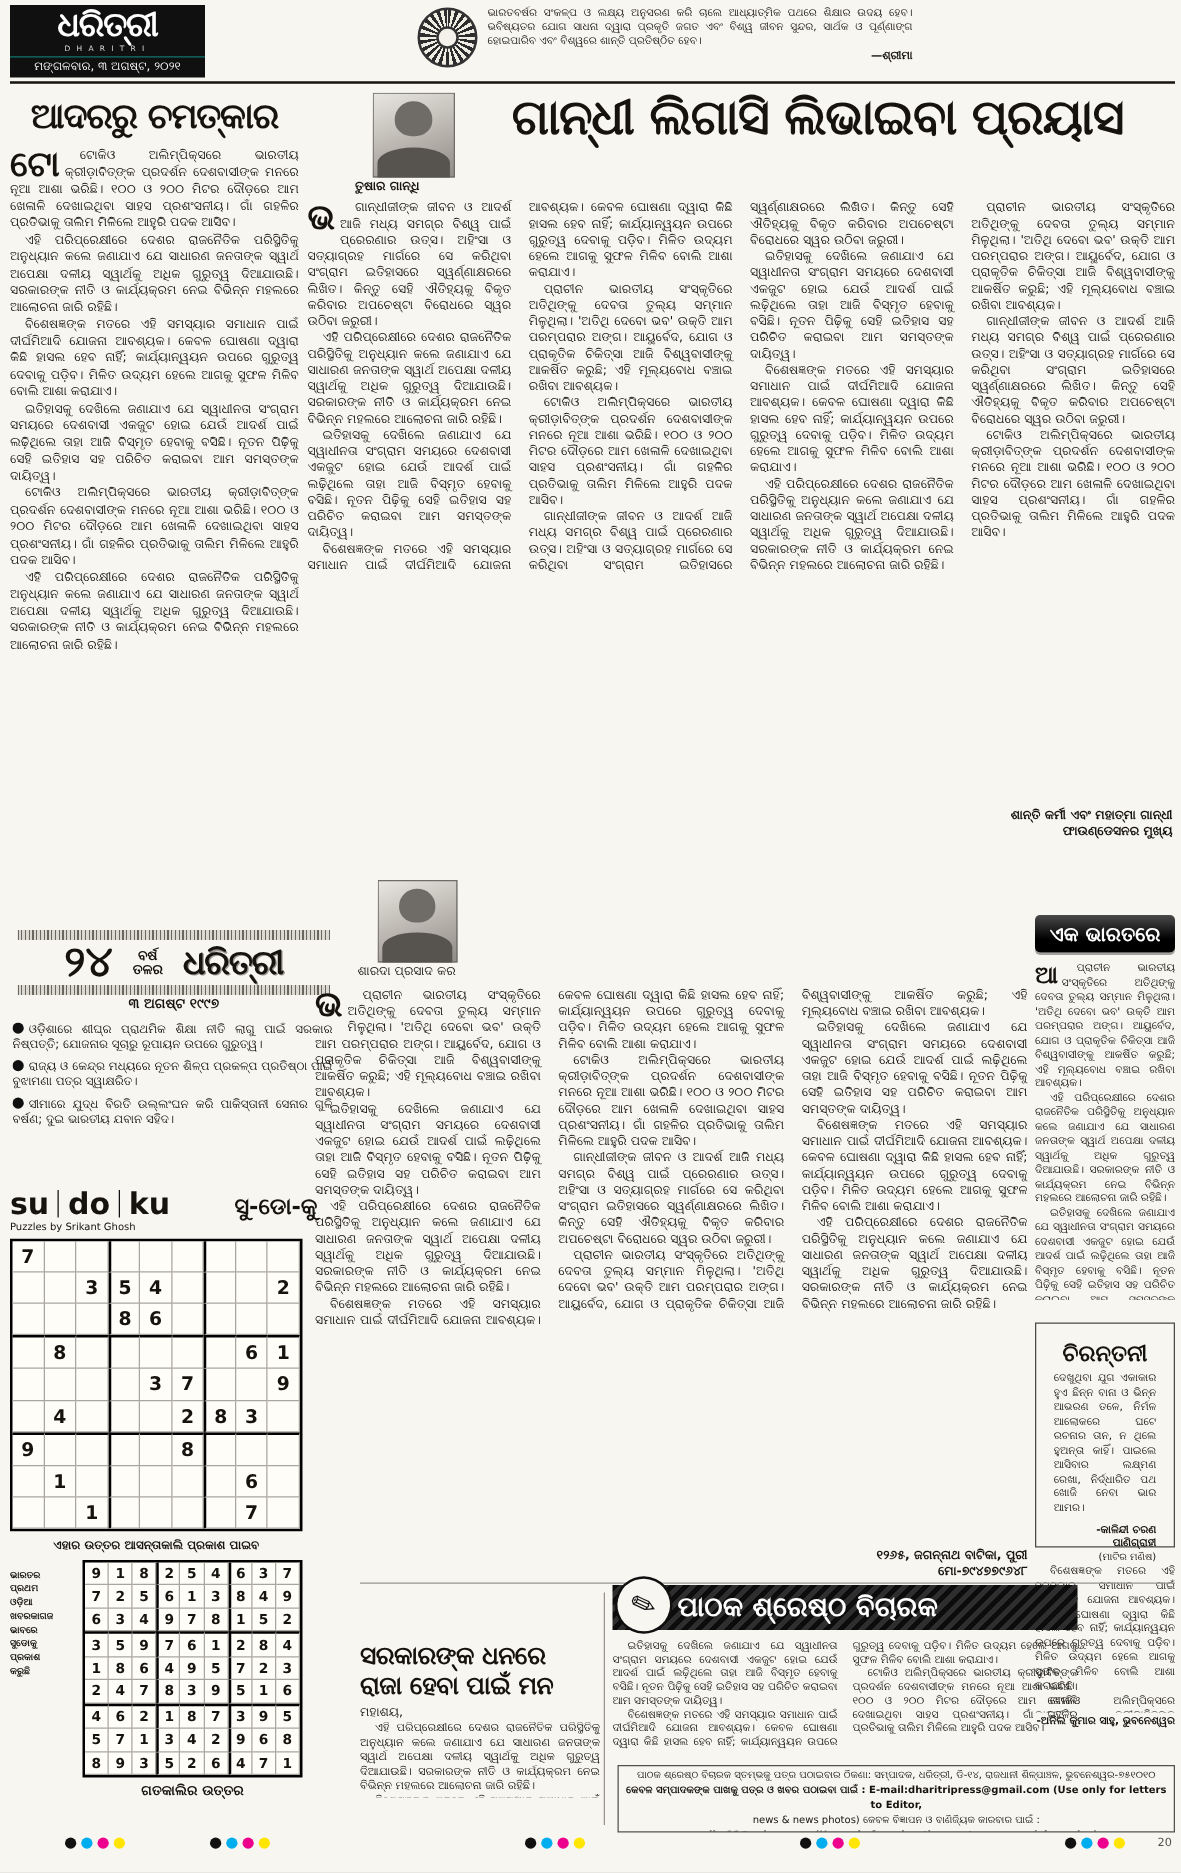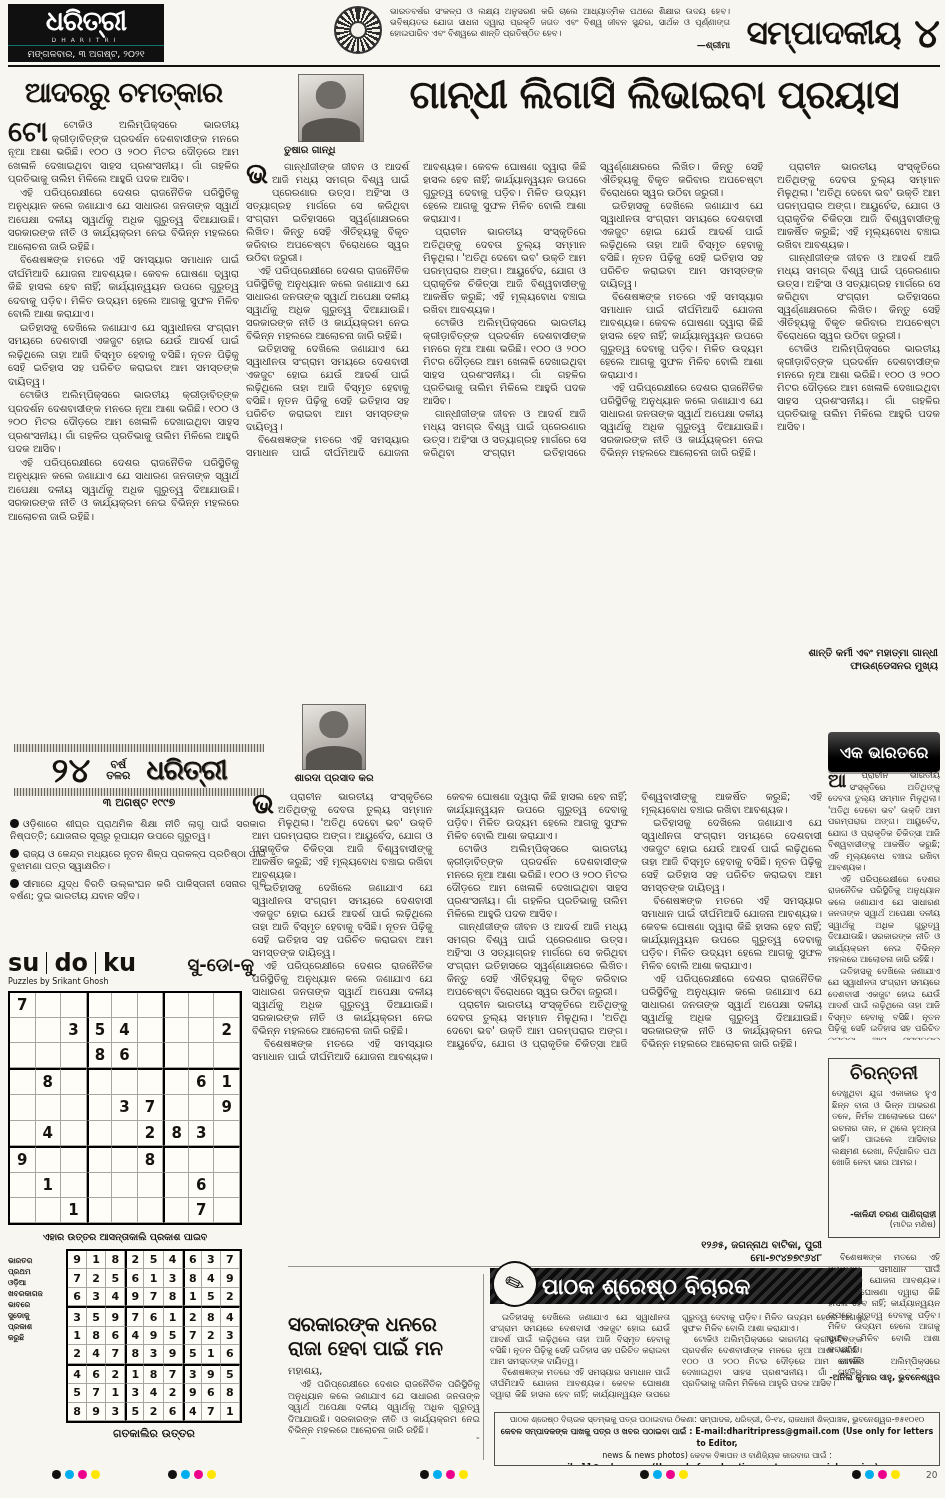--- a/index.html
+++ b/index.html
@@ -82,34 +82,34 @@
   .so-cell{font-size:11px}
   .bl{border-left:2px solid #000}
   .bt{border-top:2px solid #000}
   .sudo-note{width:234px;margin-top:6px;font-size:9.5px;font-weight:bold;text-align:center}
   .sudo-bottom{display:flex;gap:6px;margin-top:6px}
   .side-notes{width:52px;font-size:7.5px;line-height:11px;font-weight:bold;padding-top:6px}
   .sol-label{width:176px;margin-left:58px;margin-top:4px;text-align:center;font-size:11px;font-weight:bold}
 
   
   #photo2{left:302px;top:704px;width:64px;height:66px}
-  #byline2{left:286px;top:772px;width:96px;text-align:center;font-size:10px;font-weight:bold}
+  #byline2{left:286px;top:772px;width:96px;font-size:10px;font-weight:normal}
   #art2-head{left:378px;top:702px;width:446px;height:40px;font-size:29px;font-weight:bold;text-align:center;
              line-height:1.1;letter-spacing:-1px;overflow:hidden}
   #art2-body{left:252px;top:790px;width:570px;height:448px;column-count:3;column-gap:14px;
              font-size:10px;line-height:13px;overflow:hidden}
   #art2-foot{left:560px;top:1238px;width:262px;text-align:right;font-size:10px;font-weight:bold;line-height:13px}
 
   
   #rail{left:828px;top:712px;width:112px;height:690px}
-  .ek-head{position:absolute;left:0;top:20px;width:112px;height:40px;border-radius:4px;
+  .ek-head{position:absolute;left:0;top:20px;width:112px;height:30px;border-radius:4px;
            background:linear-gradient(#4a4a4a,#000 65%);color:#fff;display:flex;align-items:center;
            justify-content:center;font-size:16px;font-weight:bold;box-shadow:0 2px 0 rgba(0,0,0,.35)}
   .rail-body{position:absolute;left:0;top:58px;width:112px;height:270px;font-size:8.5px;line-height:11.5px;overflow:hidden}
-  .chira{position:absolute;left:0;top:346px;width:112px;height:180px;border:1px solid #4c4a45;padding:3px}
+  .chira{position:absolute;left:0;top:346px;width:112px;height:180px;border:1px solid #4c4a45;padding:14px}
   .chira-title{text-align:center;font-size:18px;font-weight:bold;margin-bottom:4px}
   .chira-body{font-size:8.5px;line-height:11.5px;height:118px;overflow:hidden;text-align:justify}
   .chira-attr{text-align:right;font-size:8.5px;font-weight:bold;line-height:11px;margin-top:3px}
   .chira-src{text-align:right;font-size:8px;line-height:10px}
   .rail-letter{position:absolute;left:0;top:540px;width:112px}
   .rail-letter .rl-body{font-size:8.5px;line-height:11.5px;height:118px;overflow:hidden;text-align:justify}
   .rl-sig{text-align:right;font-size:8.5px;font-weight:bold;margin-top:2px}
 
   
   #letter{left:288px;top:1312px;width:192px;height:150px}
@@ -155,24 +155,20 @@
   </div>
 
   <div class="abs" id="quote">
     <div class="mandala"></div>
     <div>
       <div class="qtext">ଭାରତବର୍ଷର ସଂକଳ୍ପ ଓ ଲକ୍ଷ୍ୟ ଅନୁସରଣ କରି ଚାଲେ ଆଧ୍ୟାତ୍ମିକ ପଥରେ ଶିକ୍ଷାର ଉଦୟ ହେବ। ଭବିଷ୍ୟତର ଯୋଗ ସାଧନା ଦ୍ୱାରା ପ୍ରକୃତି ଜଗତ ଏବଂ ବିଶ୍ୱ ଜୀବନ ସୁନ୍ଦର, ସାର୍ଥକ ଓ ପୂର୍ଣ୍ଣାଙ୍ଗ ହୋଇପାରିବ ଏବଂ ବିଶ୍ୱରେ ଶାନ୍ତି ପ୍ରତିଷ୍ଠିତ ହେବ।</div>
       <div class="qattr">—ଶ୍ରୀମା</div>
     </div>
   </div>
 
-  <div class="abs" id="section-head">
-    <span class="sh-label">ସମ୍ପାଦକୀୟ</span>
-    <span class="pnum">୪</span>
-  </div>
   <div class="abs" id="rule-top"></div>
 
   <div class="abs" id="editorial">
     <h2>ଆଦରରୁ ଚମତ୍କାର</h2>
     <div class="body just">
       <span class="dc">ଟୋ</span>
       <span class="p">ଟୋକିଓ ଅଲିମ୍ପିକ୍ସରେ ଭାରତୀୟ କ୍ରୀଡ଼ାବିତ୍‌ଙ୍କ ପ୍ରଦର୍ଶନ ଦେଶବାସୀଙ୍କ ମନରେ ନୂଆ ଆଶା ଭରିଛି। ୧୦୦ ଓ ୨୦୦ ମିଟର ଦୌଡ଼ରେ ଆମ ଖେଳାଳି ଦେଖାଇଥିବା ସାହସ ପ୍ରଶଂସନୀୟ। ଗାଁ ଗହଳିର ପ୍ରତିଭାକୁ ତାଲିମ ମିଳିଲେ ଆହୁରି ପଦକ ଆସିବ।</span>
       <span class="p">ଏହି ପରିପ୍ରେକ୍ଷୀରେ ଦେଶର ରାଜନୈତିକ ପରିସ୍ଥିତିକୁ ଅନୁଧ୍ୟାନ କଲେ ଜଣାଯାଏ ଯେ ସାଧାରଣ ଜନତାଙ୍କ ସ୍ୱାର୍ଥ ଅପେକ୍ଷା ଦଳୀୟ ସ୍ୱାର୍ଥକୁ ଅଧିକ ଗୁରୁତ୍ୱ ଦିଆଯାଉଛି। ସରକାରଙ୍କ ନୀତି ଓ କାର୍ଯ୍ୟକ୍ରମ ନେଇ ବିଭିନ୍ନ ମହଲରେ ଆଲୋଚନା ଜାରି ରହିଛି।</span>
       <span class="p">ବିଶେଷଜ୍ଞଙ୍କ ମତରେ ଏହି ସମସ୍ୟାର ସମାଧାନ ପାଇଁ ଦୀର୍ଘମିଆଦି ଯୋଜନା ଆବଶ୍ୟକ। କେବଳ ଘୋଷଣା ଦ୍ୱାରା କିଛି ହାସଲ ହେବ ନାହିଁ; କାର୍ଯ୍ୟାନ୍ୱୟନ ଉପରେ ଗୁରୁତ୍ୱ ଦେବାକୁ ପଡ଼ିବ। ମିଳିତ ଉଦ୍ୟମ ହେଲେ ଆଗକୁ ସୁଫଳ ମିଳିବ ବୋଲି ଆଶା କରାଯାଏ।</span>
       <span class="p">ଇତିହାସକୁ ଦେଖିଲେ ଜଣାଯାଏ ଯେ ସ୍ୱାଧୀନତା ସଂଗ୍ରାମ ସମୟରେ ଦେଶବାସୀ ଏକଜୁଟ ହୋଇ ଯେଉଁ ଆଦର୍ଶ ପାଇଁ ଲଢ଼ିଥିଲେ ତାହା ଆଜି ବିସ୍ମୃତ ହେବାକୁ ବସିଛି। ନୂତନ ପିଢ଼ିକୁ ସେହି ଇତିହାସ ସହ ପରିଚିତ କରାଇବା ଆମ ସମସ୍ତଙ୍କ ଦାୟିତ୍ୱ।</span>

